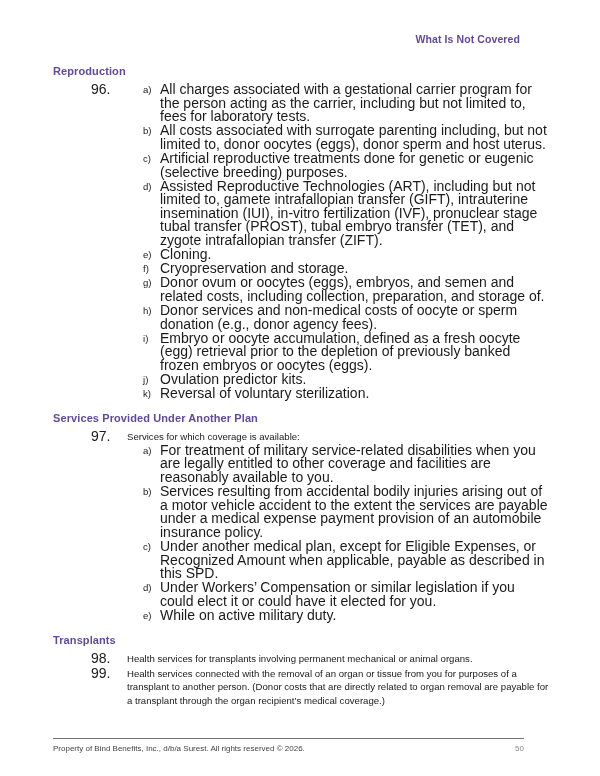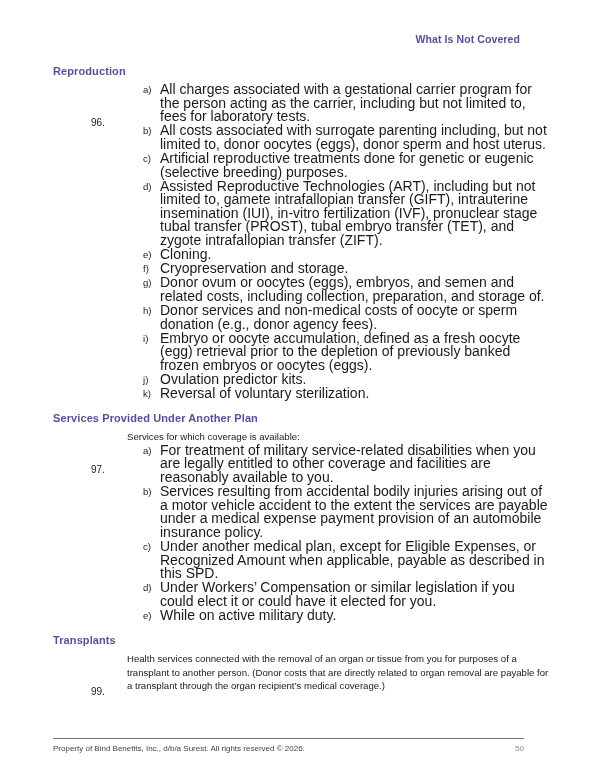--- a/index.html
+++ b/index.html
@@ -57,24 +57,23 @@
   .clause {
     display: flex;
     align-items: flex-start;
     margin-bottom: 1px;
   }
   .clause-num {
     flex: 0 0 36px;
     width: 36px;
     padding-left: 38px;
     box-sizing: content-box;
-    font-size: 10px;
+    font-size: 14px;
     line-height: 13.6px;
     color: #1a1a1a;
-    margin-top: 33px;
   }
   .clause-body {
     flex: 1 1 auto;
     font-size: 9.6px;
     line-height: 13.6px;
     color: #1a1a1a;
   }
   .clause-text {
     margin: 0;
   }
@@ -215,20 +214,26 @@
                 <span class="alpha-marker">e)</span>
                 <span class="alpha-text">While on active military duty.</span>
               </li>
             </ol>
           </div>
         </div>
       </div>
       <div class="section">
         <h2 class="section-heading">Transplants</h2>
         <div class="clause">
+          <div class="clause-num">98.</div>
+          <div class="clause-body">
+            <p class="clause-text">Health services for transplants involving permanent mechanical or animal organs.</p>
+          </div>
+        </div>
+        <div class="clause">
           <div class="clause-num">99.</div>
           <div class="clause-body">
             <p class="clause-text">Health services connected with the removal of an organ or tissue from you for purposes of a transplant to another person. (Donor costs that are directly related to organ removal are payable for a transplant through the organ recipient’s medical coverage.)</p>
           </div>
         </div>
       </div>
     </div>
 
   <div class="doc-footer">
     <span class="footer-text">Property of Bind Benefits, Inc., d/b/a Surest. All rights reserved © 2026.</span>

